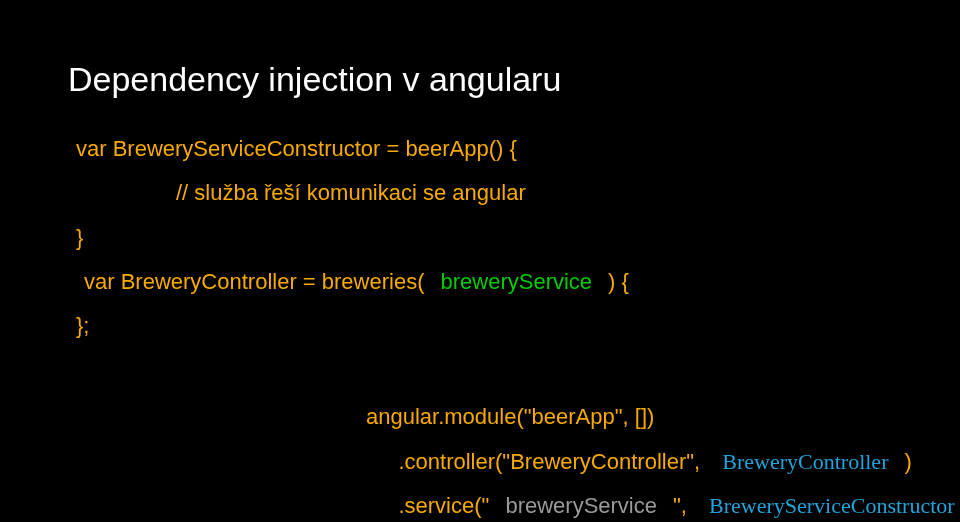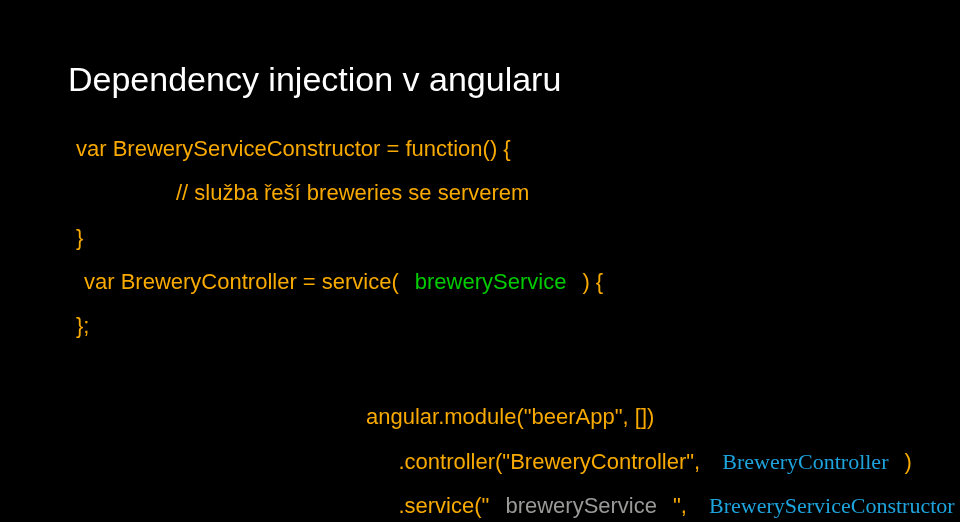--- a/index.html
+++ b/index.html
@@ -59,24 +59,24 @@
       color: #9a9a99;
     }
   </style>
 </head>
 <body>
 
 <div class="slide">
   <h1 class="title">Dependency injection v angularu</h1>
 
   <div class="code-block">
-    <div class="code-line">var BreweryServiceConstructor = function() {</div>
-    <div class="code-line indent1">// služba řeší breweries se serverem</div>
+    <div class="code-line">var BreweryServiceConstructor = beerApp() {</div>
+    <div class="code-line indent1">// služba řeší komunikaci se angular</div>
     <div class="code-line">}</div>
-    <div class="code-line"><span>var BreweryController = service(</span><span class="highlight-green">breweryService</span><span>) {</span></div>
+    <div class="code-line"><span>var BreweryController = breweries(</span><span class="highlight-green">breweryService</span><span>) {</span></div>
     <div class="code-line">};</div>
   </div>
 
   <div class="module-block">
     <div class="module-line">angular.module("beerApp", [])</div>
     <div class="module-line"><span>    .controller("BreweryController", </span><span class="highlight-blue">BreweryController</span><span>)</span></div>
     <div class="module-line"><span>    .service("</span><span class="highlight-grey">breweryService</span><span>", </span><span class="highlight-blue">BreweryServiceConstructor</span><span>);</span></div>
   </div>
 </div>
 

